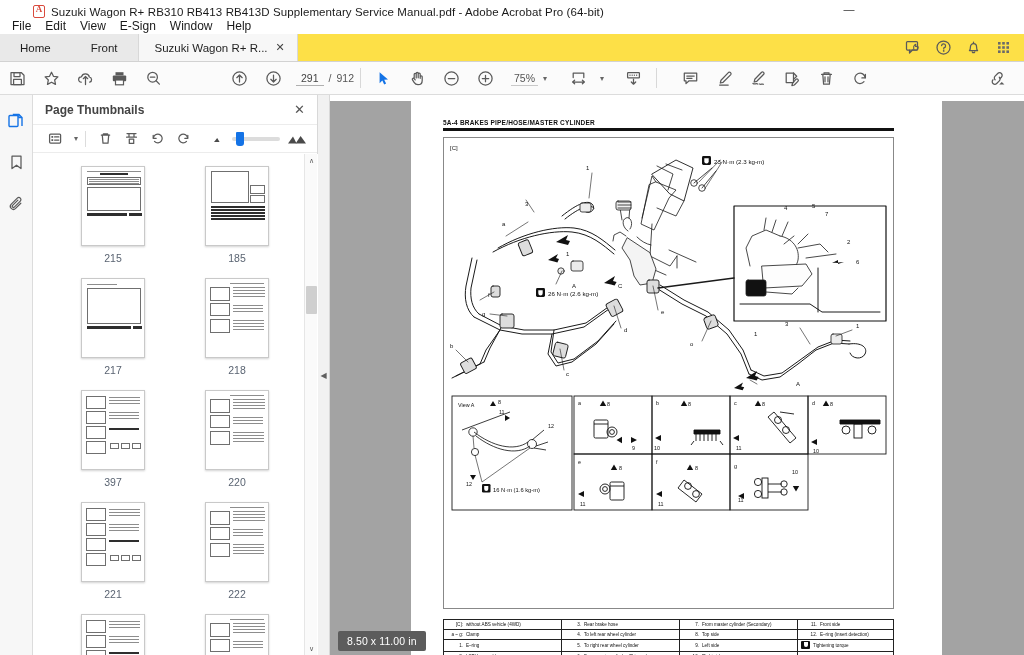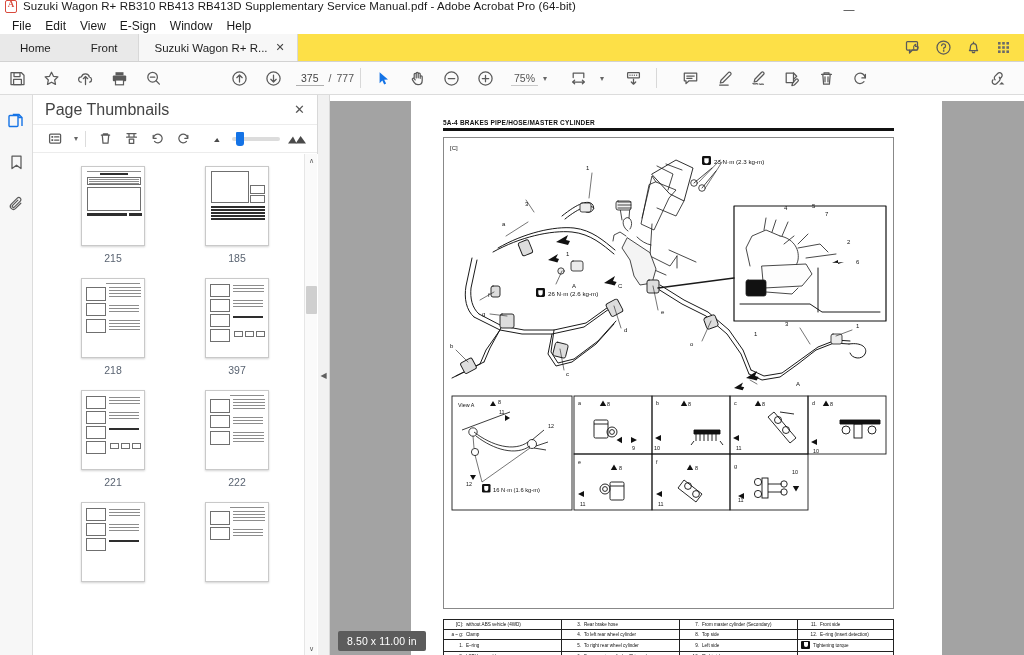--- a/index.html
+++ b/index.html
@@ -9,21 +9,21 @@
     overflow: hidden;
     font-family: "Liberation Sans", sans-serif;
     background: #ffffff;
     -webkit-font-smoothing: antialiased;
   }
   #app { position: relative; width: 1024px; height: 655px; background:#fff; }
 
   
   .titlebar {
     position:absolute; top:0; left:0; width:864px; height:18px;
-    background:#ffffff; display:flex; align-items:flex-start;
+    background:#ffffff; display:flex; align-items:flex-end;padding-left:28px;
   }
   .title-icon {
     width:12px; height:13px; margin-left:5px; margin-right:6px;
     background:#ffffff; border:1px solid #d94a3d; border-radius:2px;
     position:relative;
   }
   .title-icon:after{
     content:"A"; position:absolute; left:0; top:-2px; width:100%;
     text-align:center; font-size:9px; color:#d94a3d; font-weight:bold;
     font-family:"Liberation Serif", serif;
@@ -88,21 +88,21 @@
 
   
   .thumbpanel{
     position:absolute; top:95px; left:33px; width:285px; height:560px;
     background:#ffffff; border-right:1px solid #d8d8d8;
   }
   .tp-head{
     height:30px; display:flex; align-items:center; padding:0 8px 0 12px;
     border-bottom:1px solid #ececec;
   }
-  .tp-title{ font-size:16px; color:#444; }
+  .tp-title{ font-size:12px; color:#444;font-weight:bold; }
   .tp-close{ margin-left:auto; font-size:13px; color:#555; padding:2px 4px; }
   .tp-tools{
     height:28px; display:flex; align-items:center; padding:0 10px; gap:2px;
     border-bottom:1px solid #ececec;
   }
   .tp-ic{ width:24px; height:22px; display:flex; align-items:center; justify-content:center;}
   .tp-sep{ width:1px; height:16px; background:#dcdcdc; margin:0 5px;}
   .slider-wrap{ margin-left:auto; display:flex; align-items:center; gap:7px; }
   .slider-track{ position:relative; width:48px; height:4px; background:#dcdcdc; border-radius:2px;}
   .slider-knob{ position:absolute; left:4px; top:-5px; width:8px; height:14px;
@@ -311,23 +311,23 @@
         <path class="ic" d="M9.5 13V6.2M6.8 8.7L9.5 6l2.7 2.7"></path>
       </svg>
     </div>
     <div class="t-ic">
       <svg width="19" height="19" viewBox="0 0 19 19">
         <circle class="ic" cx="9.5" cy="9.5" r="6.6"></circle>
         <path class="ic" d="M9.5 6v6.8M6.8 10.3L9.5 13l2.7-2.7"></path>
       </svg>
     </div>
     <div class="pagenum">
-      <span class="cur">375</span>
+      <span class="cur">291</span>
       <span class="tot-sep">/</span>
-      <span class="tot">777</span>
+      <span class="tot">912</span>
     </div>
     <div class="t-sep"></div>
     <div class="t-ic">
       <svg width="19" height="19" viewBox="0 0 19 19">
         <path d="M5.6 3.2L5.6 14.2 8.3 11.5 10.2 15.4 12.1 14.5 10.2 10.7 14 10.6z" fill="#1473e6"></path>
       </svg>
     </div>
     <div class="t-ic">
       <svg width="19" height="19" viewBox="0 0 19 19">
         <path class="ic" d="M6.2 9.6V5.3a1 1 0 0 1 2 0v3.6m0-.3V4.4a1 1 0 0 1 2 0v4.4m0-.4V5.1a1 1 0 0 1 2 0v4.2m0-1.5a1 1 0 0 1 2 0v3.6c0 2.6-1.8 4.3-4.2 4.3-2.1 0-3-0.8-3.9-2.3l-1.6-2.6a1 1 0 0 1 1.6-1.2l1.1 1.3"></path>
@@ -519,20 +519,29 @@
               <div class="tbox" style="left:5px;top:4px;width:38px;height:32px"></div>
               <div class="tbox" style="left:44px;top:18px;width:15px;height:9px"></div>
               <div class="tbox" style="left:44px;top:28px;width:15px;height:8px"></div>
               <div class="tfill" style="left:5px;top:39px;width:54px;height:2px"></div>
               <div class="tfill" style="left:5px;top:42px;width:54px;height:2px"></div>
               <div class="tfill" style="left:5px;top:45px;width:54px;height:2px"></div>
               <div class="tfill" style="left:5px;top:48px;width:54px;height:2px"></div>
               <div class="tfill" style="left:5px;top:51px;width:54px;height:2px"></div>
             </div>
             <div class="thumb-num">185</div>
+          </div>
+          <div class="thumb-cell">
+            <div class="thumb-page">
+              <div class="tl" style="left:5px;top:5px;width:30px;height:1px"></div>
+              <div class="tbox" style="left:5px;top:9px;width:54px;height:36px"></div>
+              <div class="tfill" style="left:5px;top:47px;width:44px;height:3px"></div>
+              <div class="tfill" style="left:51px;top:47px;width:9px;height:3px"></div>
+            </div>
+            <div class="thumb-num">217</div>
           </div>
           <div class="thumb-cell">
             <div class="thumb-page">
               <div class="tl" style="left:24px;top:4px;width:34px;height:1px"></div>
               <div class="tbox" style="left:4px;top:8px;width:20px;height:14px"></div>
               <div class="tl" style="left:27px;top:8px;width:32px;height:1px"></div>
               <div class="tl" style="left:27px;top:11px;width:32px;height:1px"></div>
               <div class="tl" style="left:27px;top:14px;width:32px;height:1px"></div>
               <div class="tl" style="left:27px;top:17px;width:32px;height:1px"></div>
               <div class="tbox" style="left:4px;top:24px;width:20px;height:13px"></div>
@@ -558,20 +567,40 @@
               <div class="tl" style="left:27px;top:24px;width:30px;height:1px"></div>
               <div class="tl" style="left:27px;top:27px;width:30px;height:1px"></div>
               <div class="tbox" style="left:4px;top:35px;width:20px;height:13px"></div>
               <div class="tfill" style="left:27px;top:37px;width:30px;height:2px"></div>
               <div class="tbox" style="left:4px;top:50px;width:20px;height:13px"></div>
               <div class="tbox" style="left:28px;top:52px;width:9px;height:6px"></div>
               <div class="tbox" style="left:39px;top:52px;width:9px;height:6px"></div>
               <div class="tbox" style="left:50px;top:52px;width:9px;height:6px"></div>
             </div>
             <div class="thumb-num">397</div>
+          </div>
+          <div class="thumb-cell">
+            <div class="thumb-page">
+              <div class="tl" style="left:24px;top:4px;width:34px;height:1px"></div>
+              <div class="tbox" style="left:4px;top:8px;width:20px;height:14px"></div>
+              <div class="tl" style="left:27px;top:8px;width:32px;height:1px"></div>
+              <div class="tl" style="left:27px;top:11px;width:32px;height:1px"></div>
+              <div class="tl" style="left:27px;top:14px;width:32px;height:1px"></div>
+              <div class="tl" style="left:27px;top:17px;width:32px;height:1px"></div>
+              <div class="tbox" style="left:4px;top:24px;width:20px;height:13px"></div>
+              <div class="tl" style="left:27px;top:26px;width:30px;height:1px"></div>
+              <div class="tl" style="left:27px;top:29px;width:30px;height:1px"></div>
+              <div class="tl" style="left:27px;top:32px;width:30px;height:1px"></div>
+              <div class="tbox" style="left:4px;top:40px;width:20px;height:14px"></div>
+              <div class="tl" style="left:27px;top:41px;width:31px;height:1px"></div>
+              <div class="tl" style="left:27px;top:44px;width:31px;height:1px"></div>
+              <div class="tl" style="left:27px;top:47px;width:31px;height:1px"></div>
+              <div class="tl" style="left:27px;top:50px;width:31px;height:1px"></div>
+            </div>
+            <div class="thumb-num">220</div>
           </div>
           <div class="thumb-cell">
             <div class="thumb-page">
               <div class="tbox" style="left:4px;top:5px;width:20px;height:13px"></div>
               <div class="tl" style="left:27px;top:6px;width:31px;height:1px"></div>
               <div class="tl" style="left:27px;top:9px;width:31px;height:1px"></div>
               <div class="tl" style="left:27px;top:12px;width:31px;height:1px"></div>
               <div class="tbox" style="left:4px;top:20px;width:20px;height:13px"></div>
               <div class="tl" style="left:27px;top:21px;width:30px;height:1px"></div>
               <div class="tl" style="left:27px;top:24px;width:30px;height:1px"></div>

